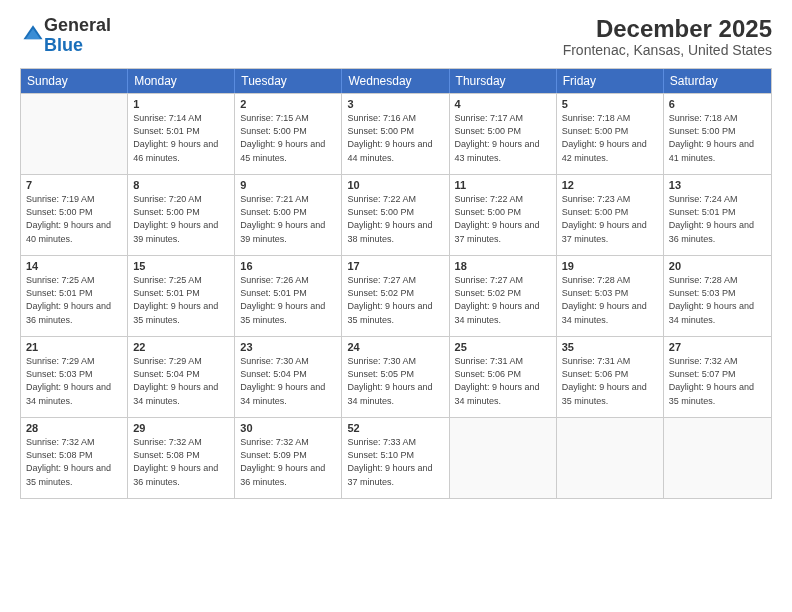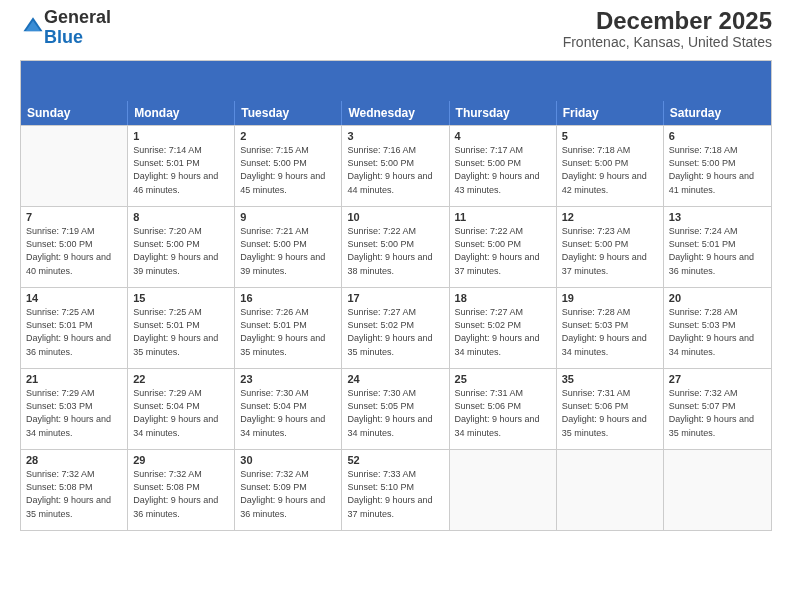--- a/index.html
+++ b/index.html
@@ -6,21 +6,21 @@
     body {
       width: 792px;
       height: 612px;
       font-family: Arial, sans-serif;
       background: #fff;
       overflow: hidden;
     }
     .page {
       width: 792px;
       height: 492px;
-      padding: 8px 20px 14px 20px;
+      padding: 16px 20px 14px 20px;
       display: flex;
       flex-direction: column;
     }
     .header {
       display: flex;
       justify-content: space-between;
       align-items: flex-start;
       margin-bottom: 10px;
     }
     .logo {
@@ -58,25 +58,24 @@
       flex: 1;
     }
     .cal-header-row {
       display: grid;
       grid-template-columns: repeat(7, 1fr);
       background: #3a6cbf;
     }
     .cal-header-cell {
       color: #fff;
       font-size: 12px;
-      font-weight: bold;
+      font-weight: normal;
       padding: 5px 6px;
       border-right: 1px solid #5a8cdf;
       text-align: left;
-      margin-top: 40px;
     }
     .cal-header-cell:last-child { border-right: none; }
     .cal-body {
       display: flex;
       flex-direction: column;
     }
     .cal-row {
       display: grid;
       grid-template-columns: repeat(7, 1fr);
       border-top: 1px solid #ccc;

